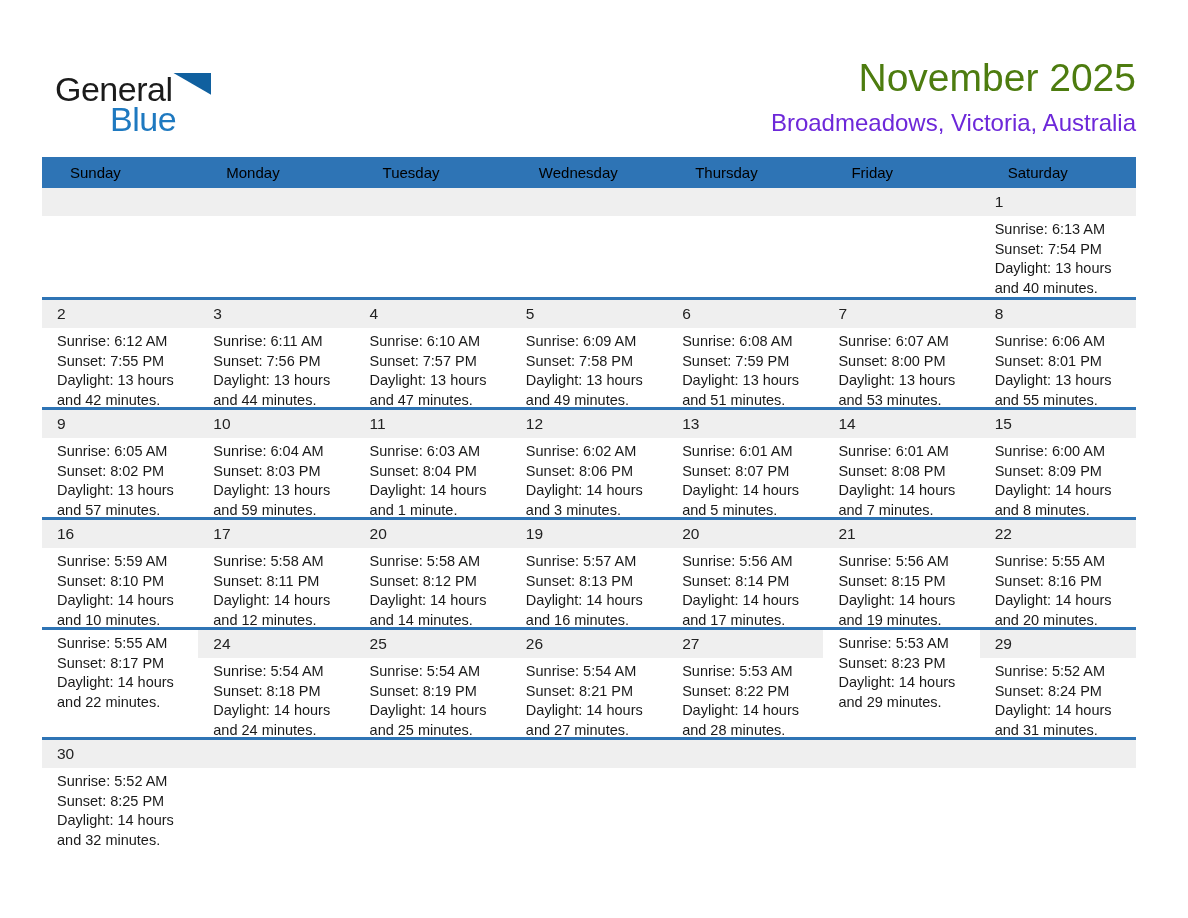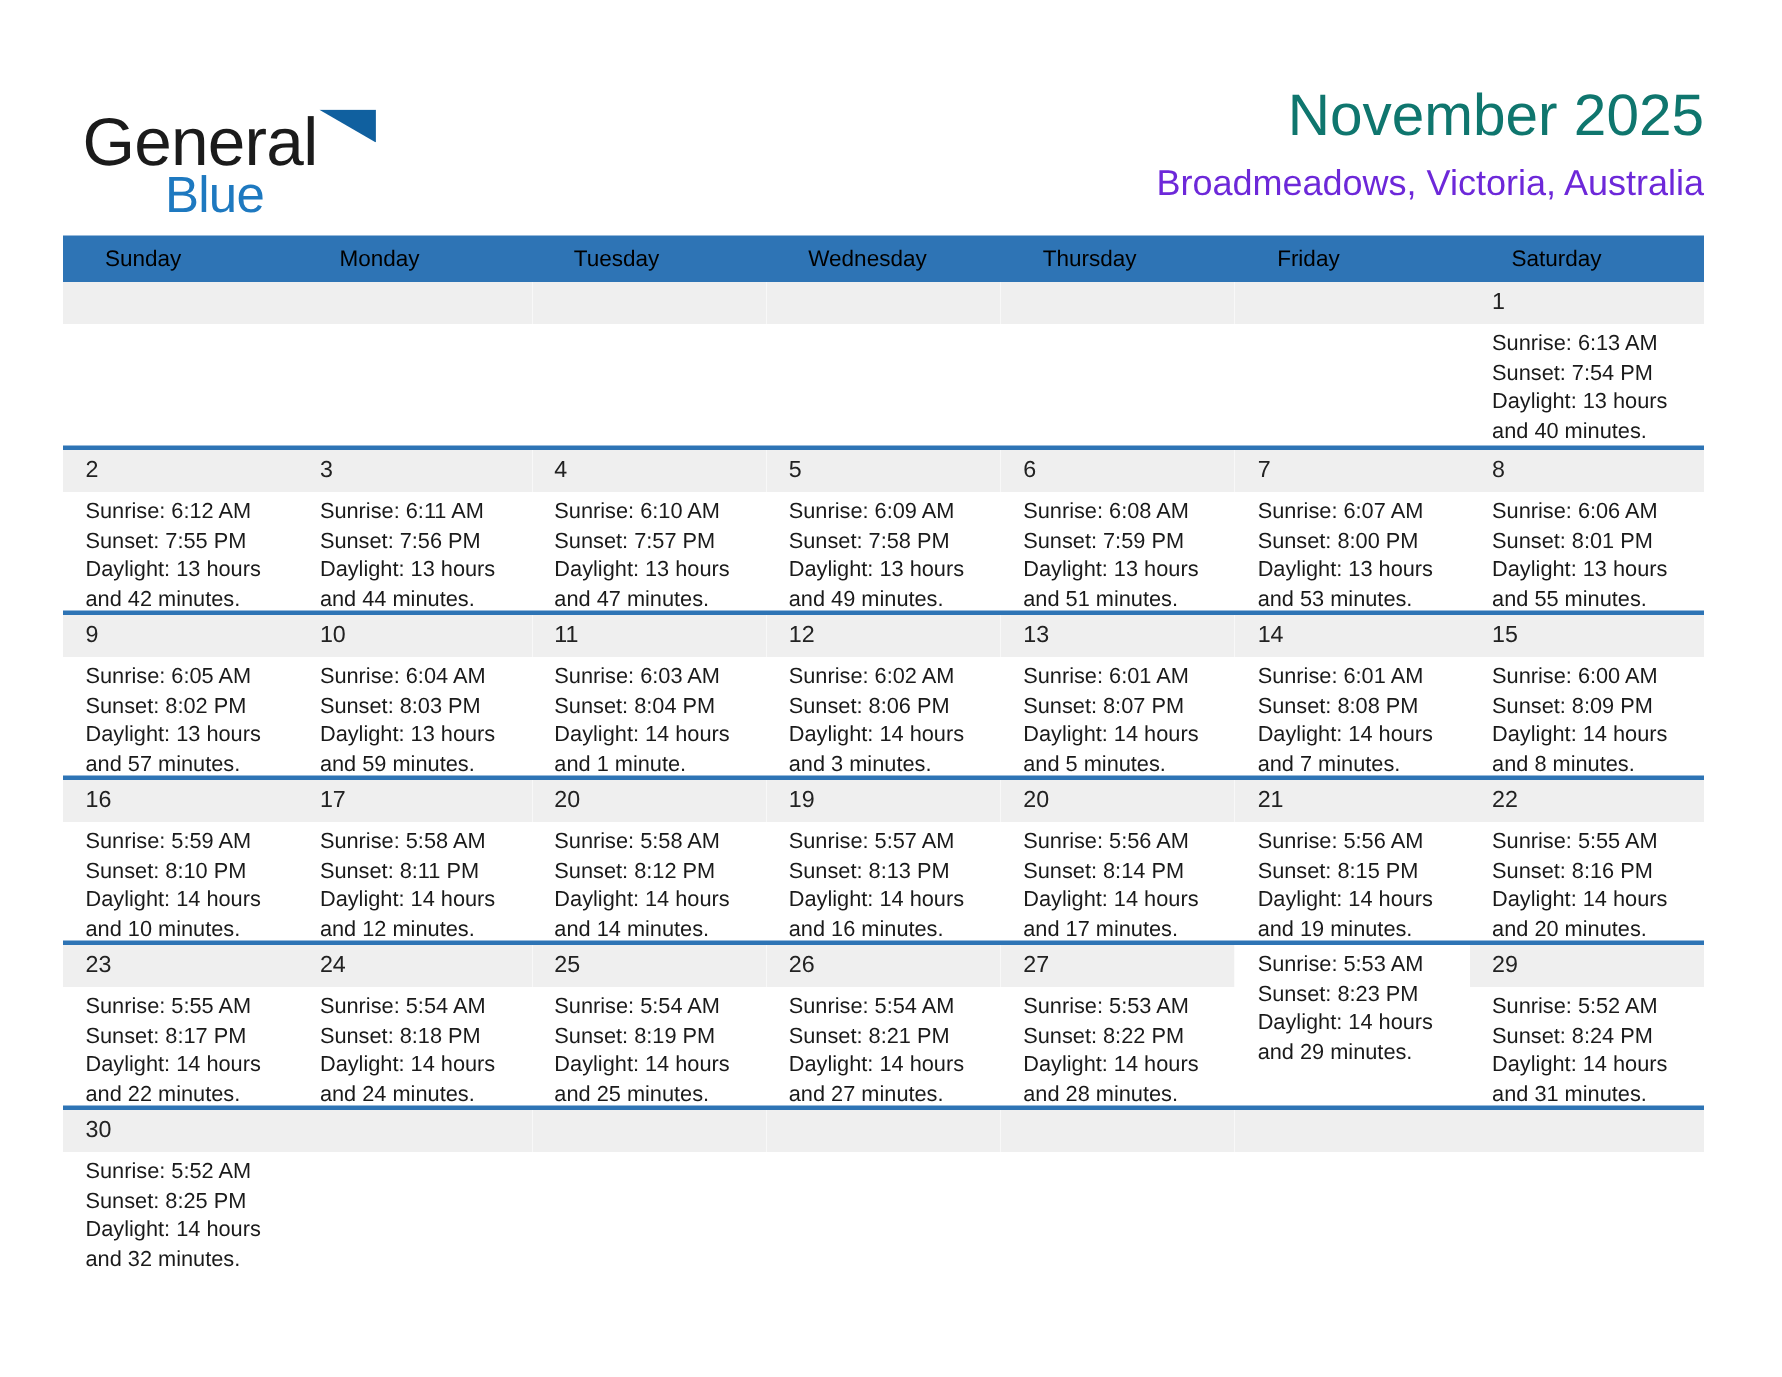--- a/index.html
+++ b/index.html
@@ -10,28 +10,28 @@
     position:relative;
     overflow:hidden;
     --accent:#2E74B5;
     --band:#EFEFEF;
   }
   .page{position:absolute;inset:0;}
 
   
   .logo{position:absolute;left:55px;top:72px;}
   .logo-row1{display:flex;align-items:flex-start;}
-  .logo-general{font-size:45px;font-weight:500;color:#1b1b1b;line-height:1;letter-spacing:-0.5px;}
+  .logo-general{font-size:34px;font-weight:500;color:#1b1b1b;line-height:1;letter-spacing:-0.5px;}
   .logo-tri{width:38px;height:22px;margin-top:1px;margin-left:1px;
     clip-path:polygon(0 0,100% 0,100% 100%);}
   .logo-blue{font-size:34px;font-weight:400;line-height:1;margin-top:-4px;margin-left:55px;letter-spacing:-0.5px;}
 
   
   .titleblock{position:absolute;right:52px;top:57px;text-align:right;}
-  .title{font-size:39px;color:#0f766e;line-height:1.1;}
+  .title{font-size:39px;color:#4d7c0f;line-height:1.1;}
   .subtitle{font-size:24px;color:#6d28d9;margin-top:9px;}
 
   
   .cal{position:absolute;left:42px;top:157px;width:1094px;}
   .weekday-row{display:grid;grid-template-columns:repeat(7,1fr);height:31px;align-items:center;background:var(--accent);}
   .weekday-cell{color:#000000;font-size:15px;padding-left:28px;overflow:hidden;white-space:nowrap;}
   .week-row{display:grid;grid-template-columns:repeat(7,1fr);height:110px;box-sizing:border-box;border-top:3px solid var(--accent);}
   .week-row.first{border-top:none;height:109px;}
   .day-cell{overflow:hidden;}
   .num-band{height:28px;background:var(--band);display:flex;align-items:center;box-sizing:border-box;
@@ -293,21 +293,20 @@
             <div class="details">
               <div class="line">Sunrise: 5:55 AM</div>
               <div class="line">Sunset: 8:16 PM</div>
               <div class="line">Daylight: 14 hours</div>
               <div class="line">and 20 minutes.</div>
             </div>
           </div>
         </div>
         <div class="week-row">
           <div class="day-cell">
-            <div class="num-band">23</div>
             <div class="details">
               <div class="line">Sunrise: 5:55 AM</div>
               <div class="line">Sunset: 8:17 PM</div>
               <div class="line">Daylight: 14 hours</div>
               <div class="line">and 22 minutes.</div>
             </div>
           </div>
           <div class="day-cell">
             <div class="num-band">24</div>
             <div class="details">

